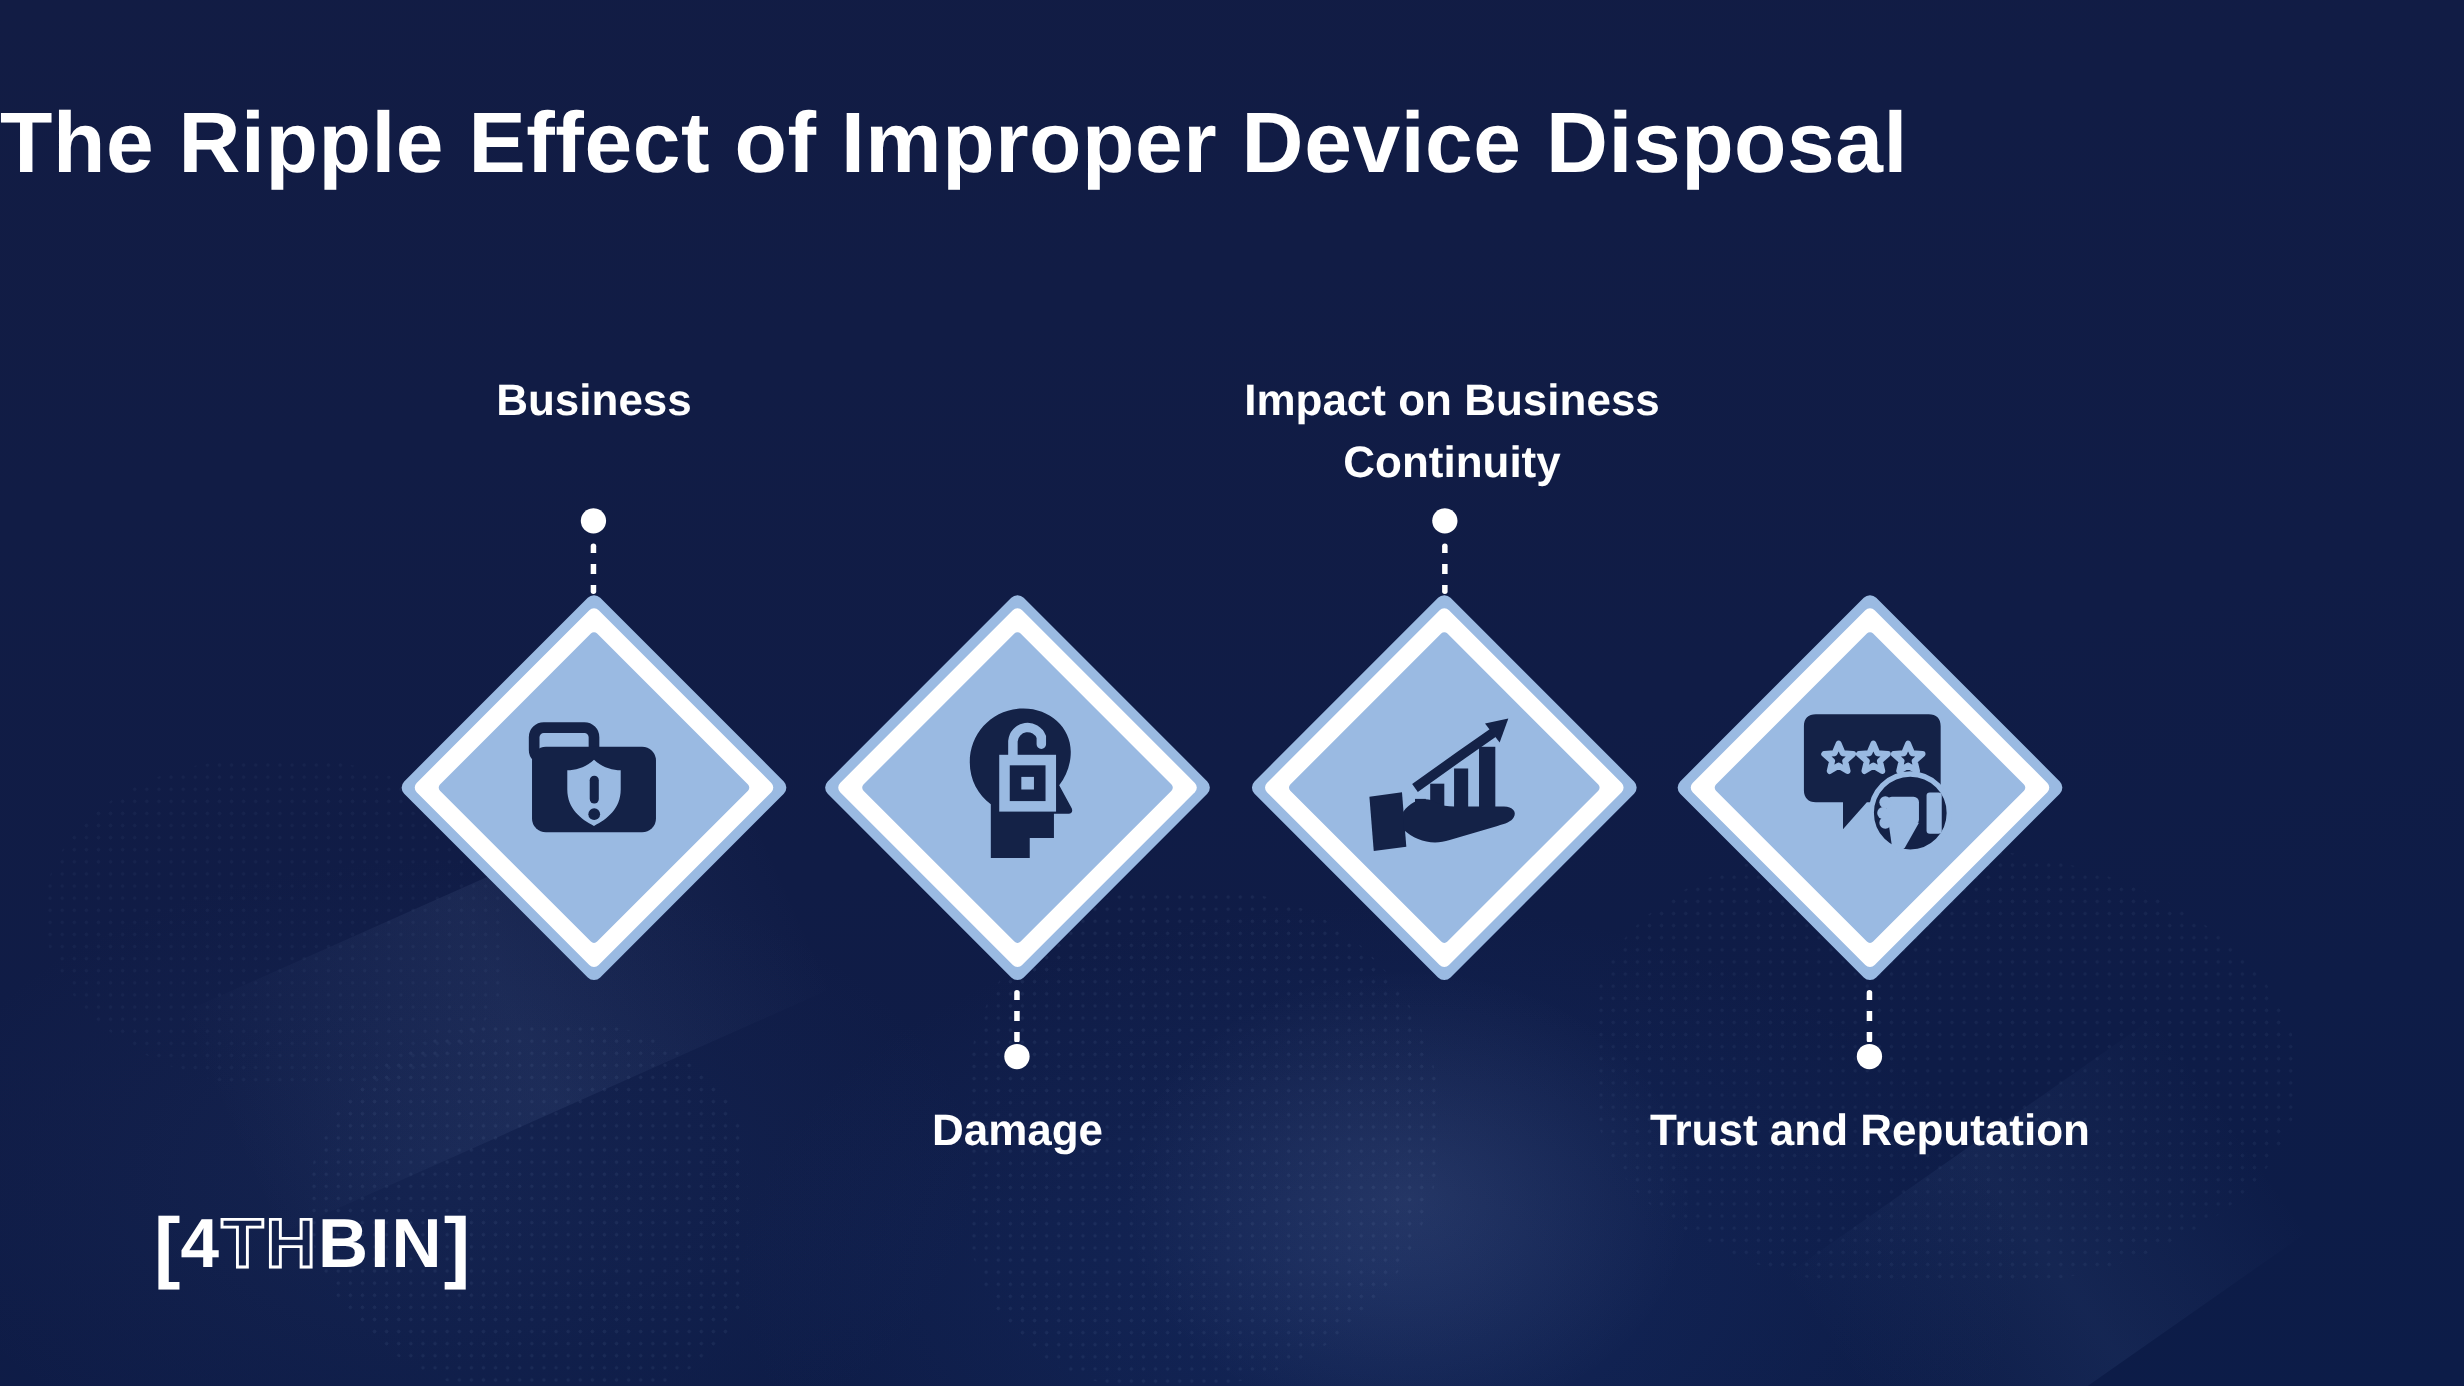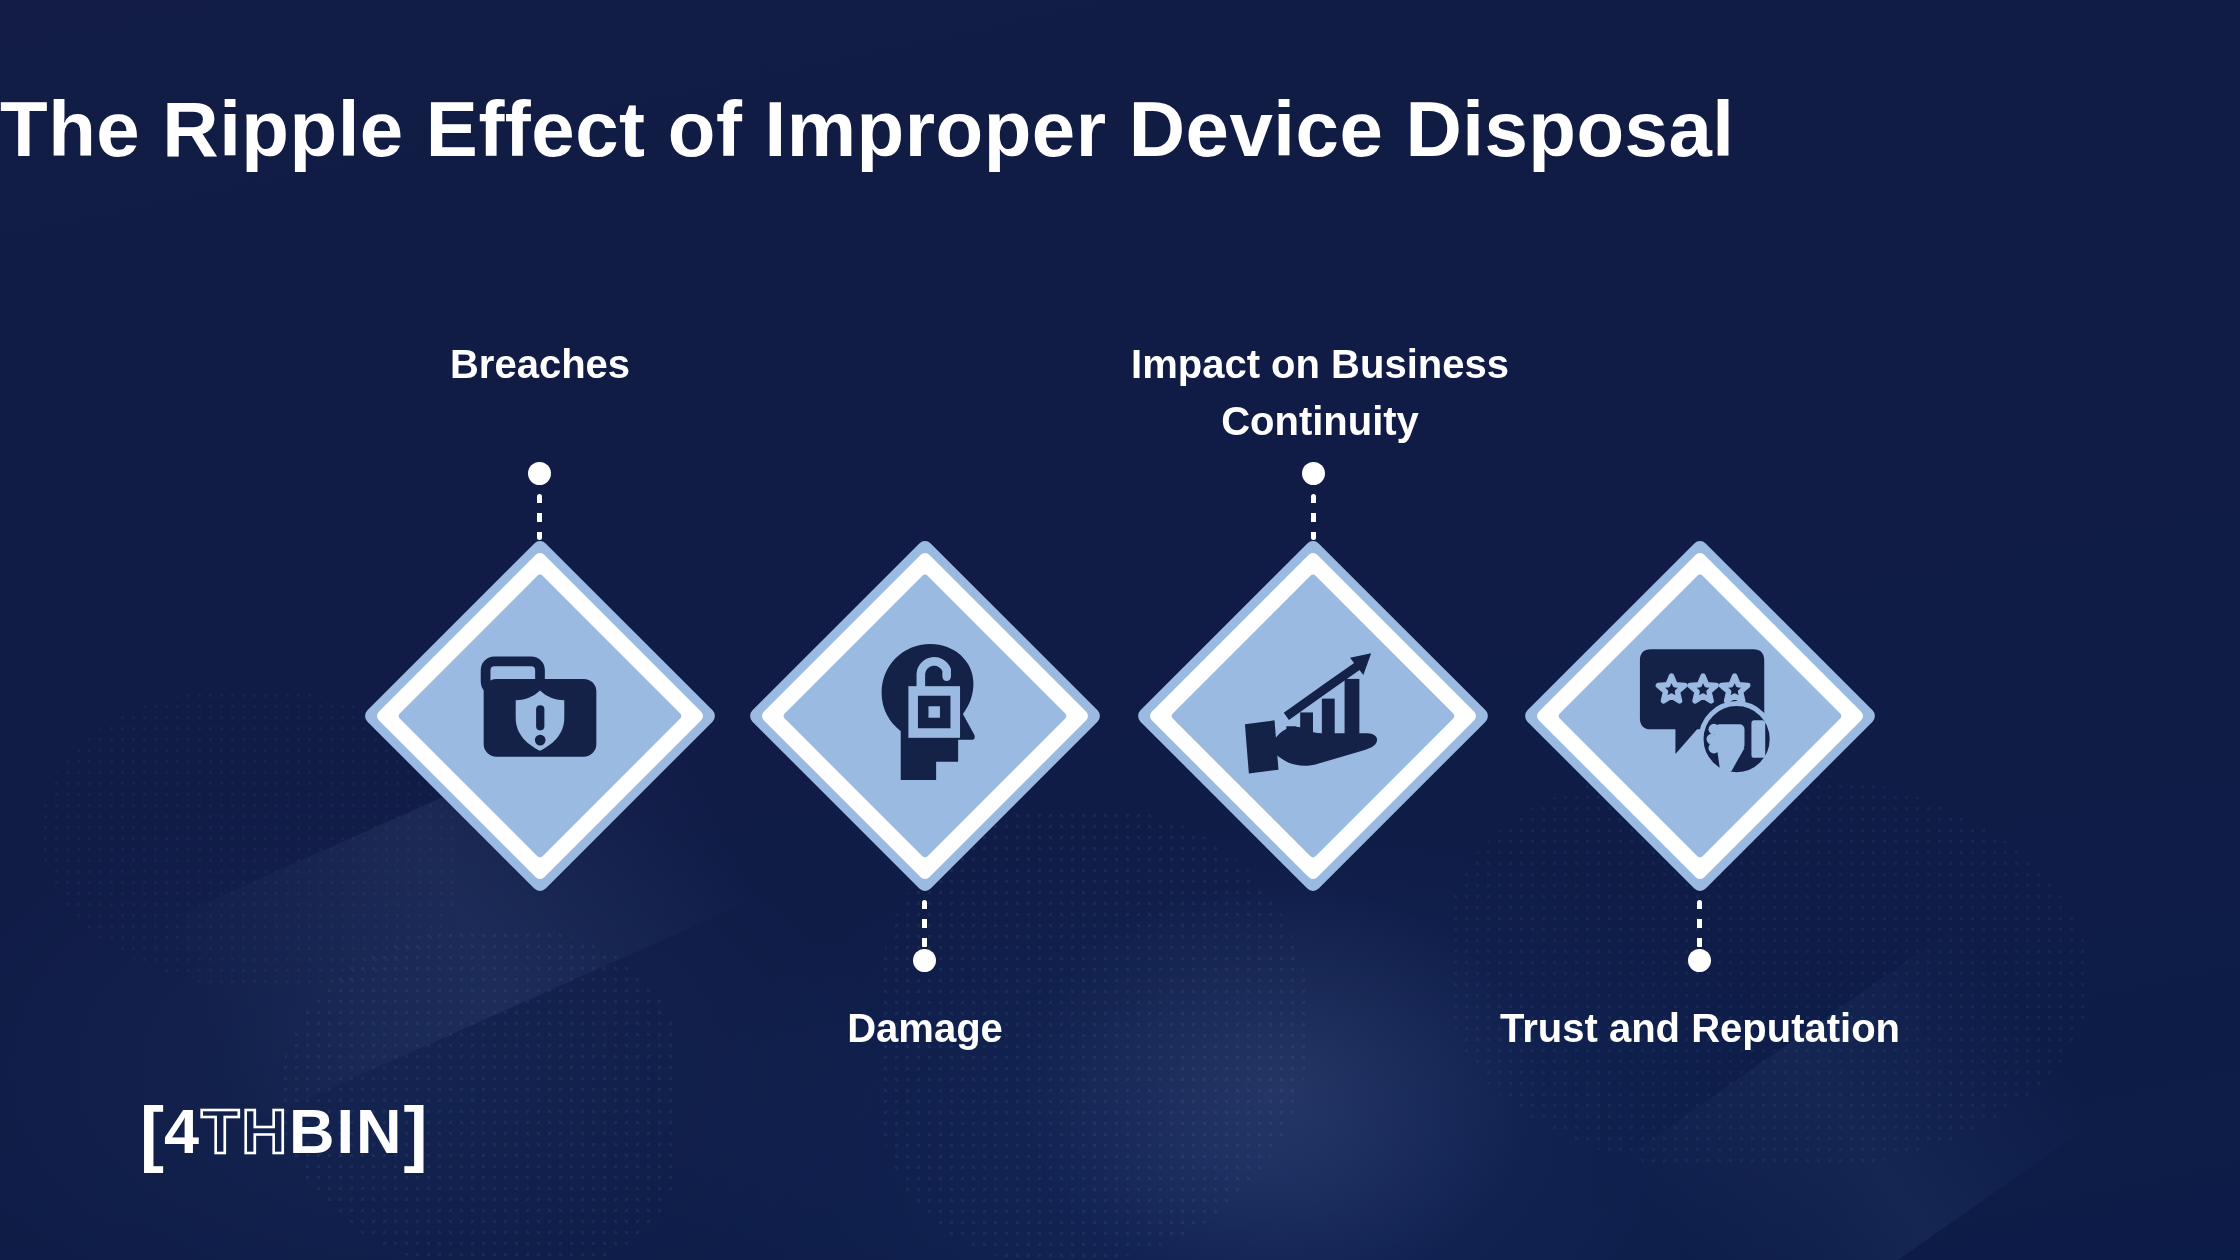--- a/index.html
+++ b/index.html
@@ -83,21 +83,21 @@
   <div class="map-blob blob-c"></div>
   <div class="map-blob blob-d"></div>
   <div class="flare flare-a"></div>
   <div class="flare flare-b"></div>
   <div class="flare flare-c"></div>
 
   <div class="title">The Ripple Effect of Improper Device Disposal</div>
 
   <div>
     <div class="item-label" style="left:280px;top:336px;">
-      <div>Breaches</div>
+      <div>Business</div>
     </div>
     <div class="connector-dot" style="left:528px;top:462px;"></div>
     <div class="connector-dash" style="left:537px;top:494px;height:46px;"></div>
     <div class="diamond-outer" style="left:414px;top:590px;">
       <div class="diamond-white">
         <div class="diamond-inner"></div>
       </div>
     </div>
     <div class="icon-box" style="left:460px;top:630px;">
       <svg width="136" height="118" viewBox="0 0 140 120">

